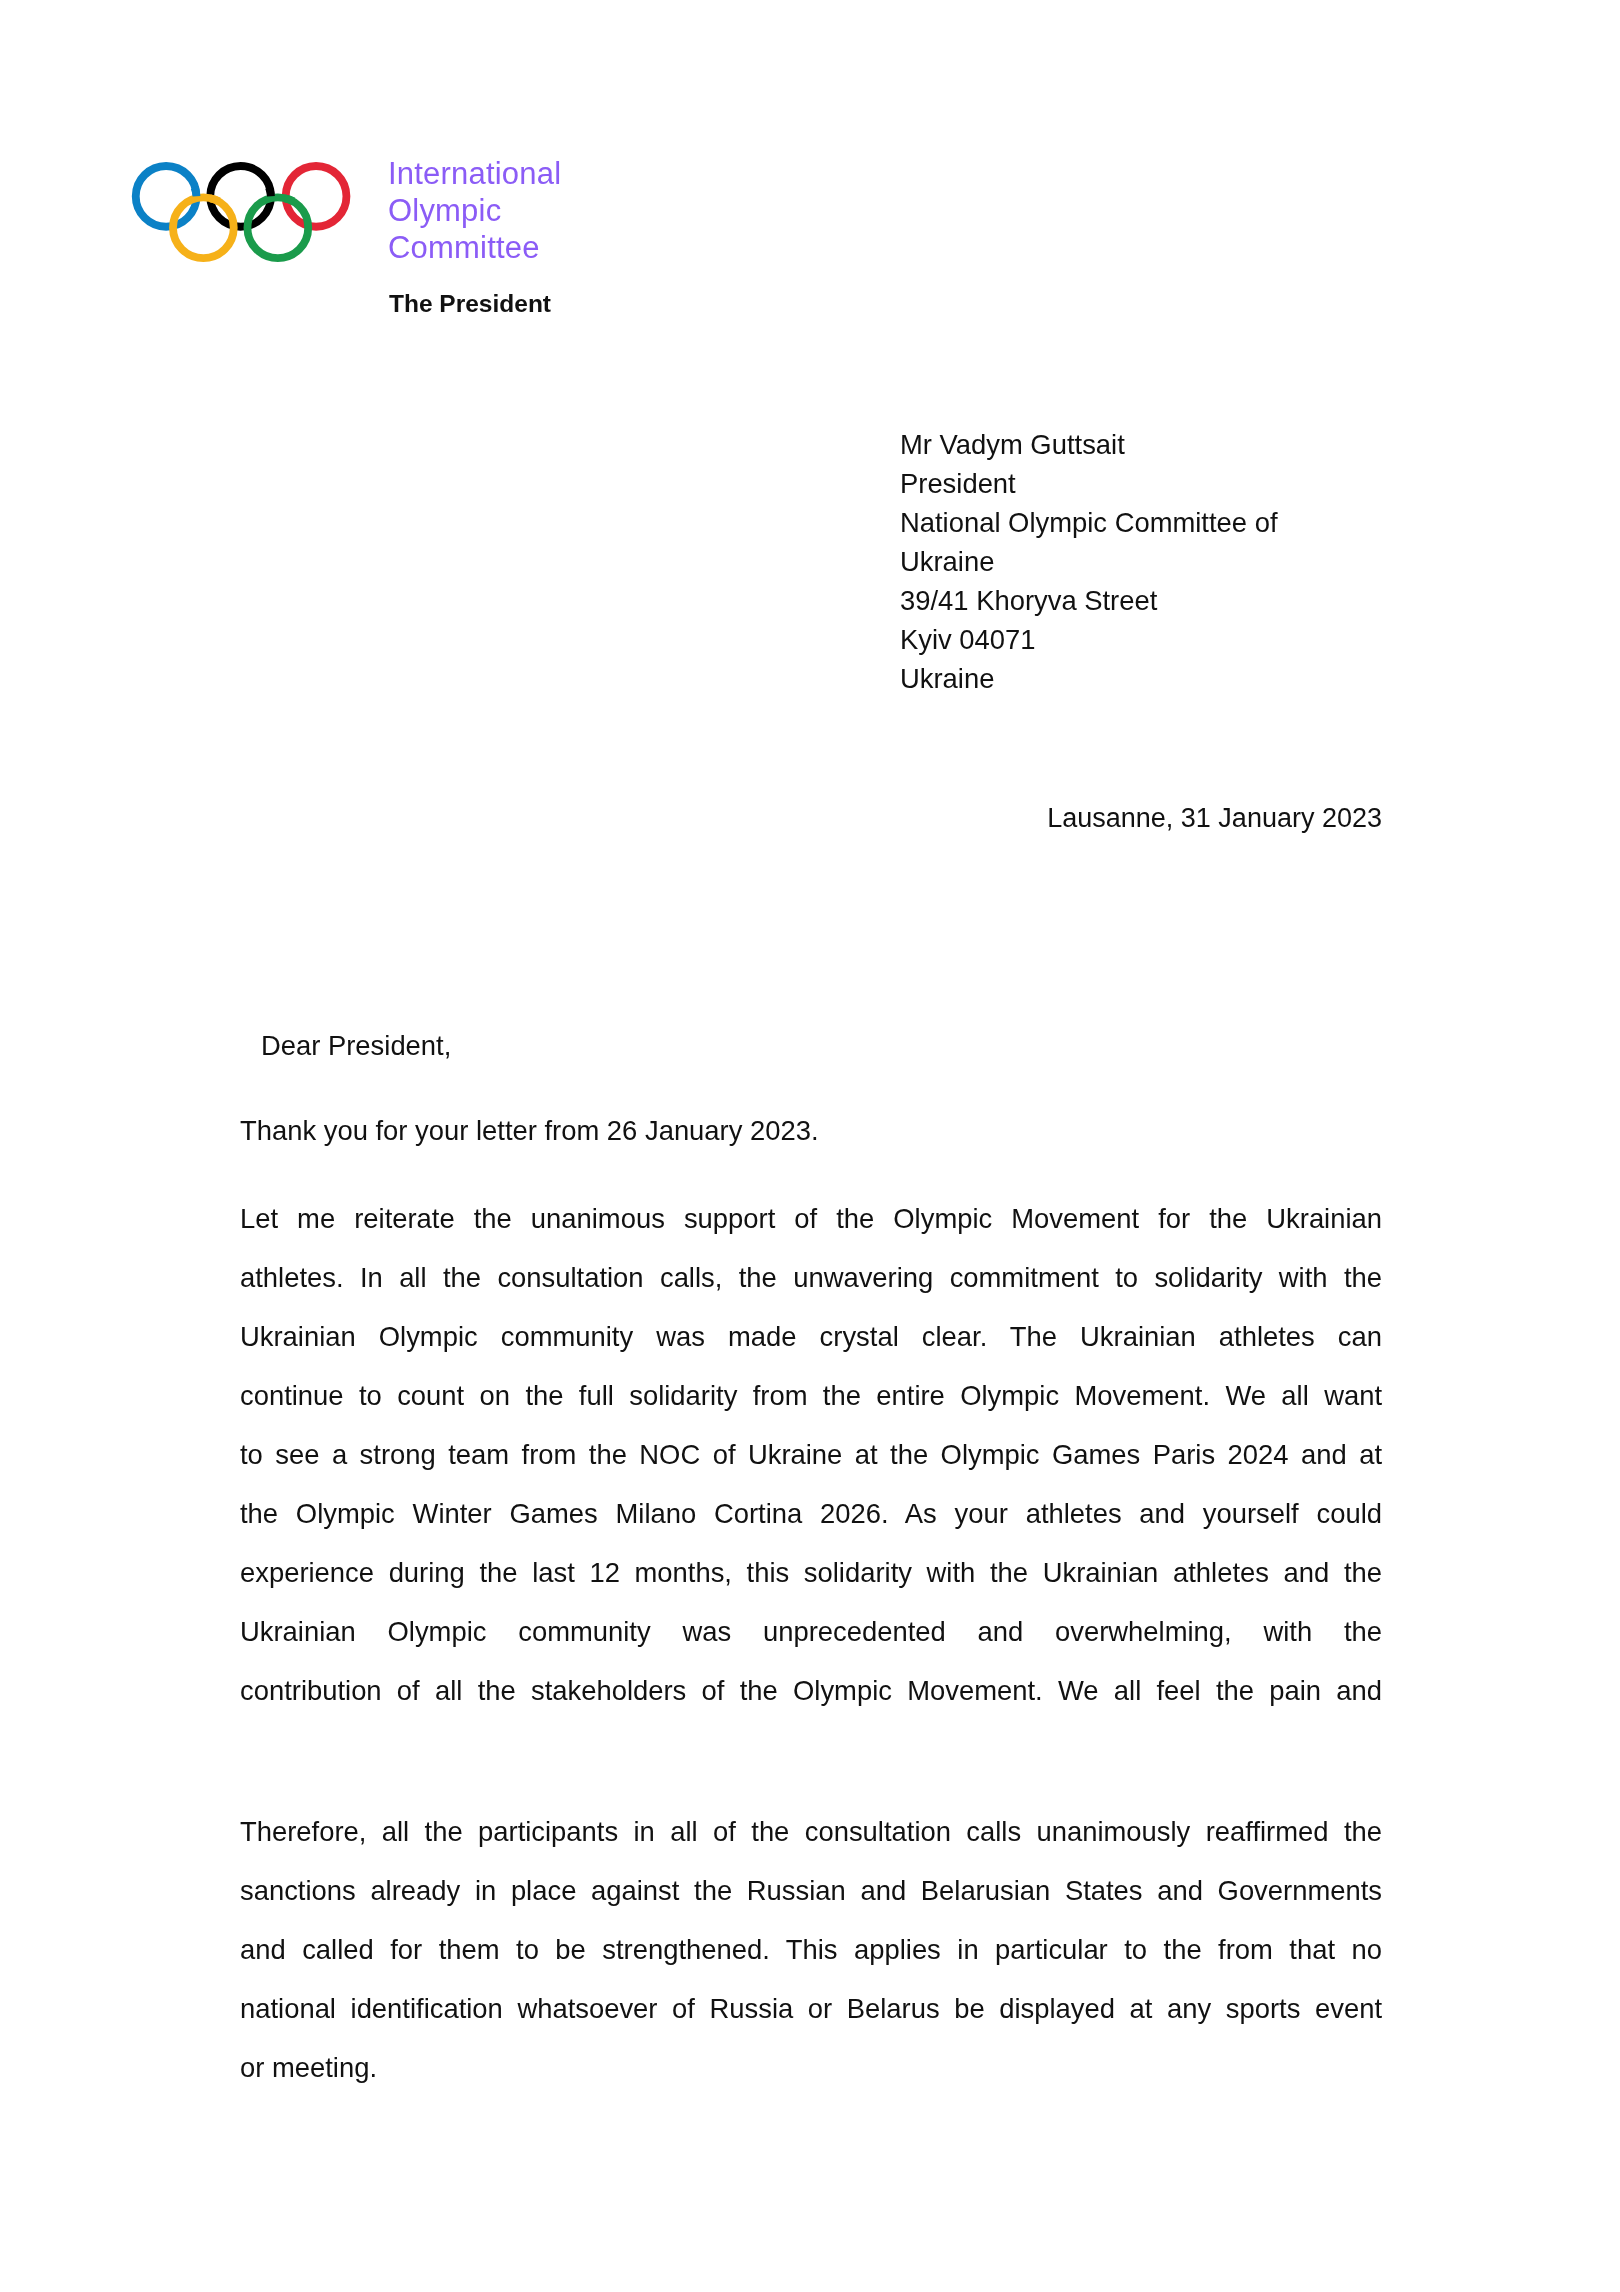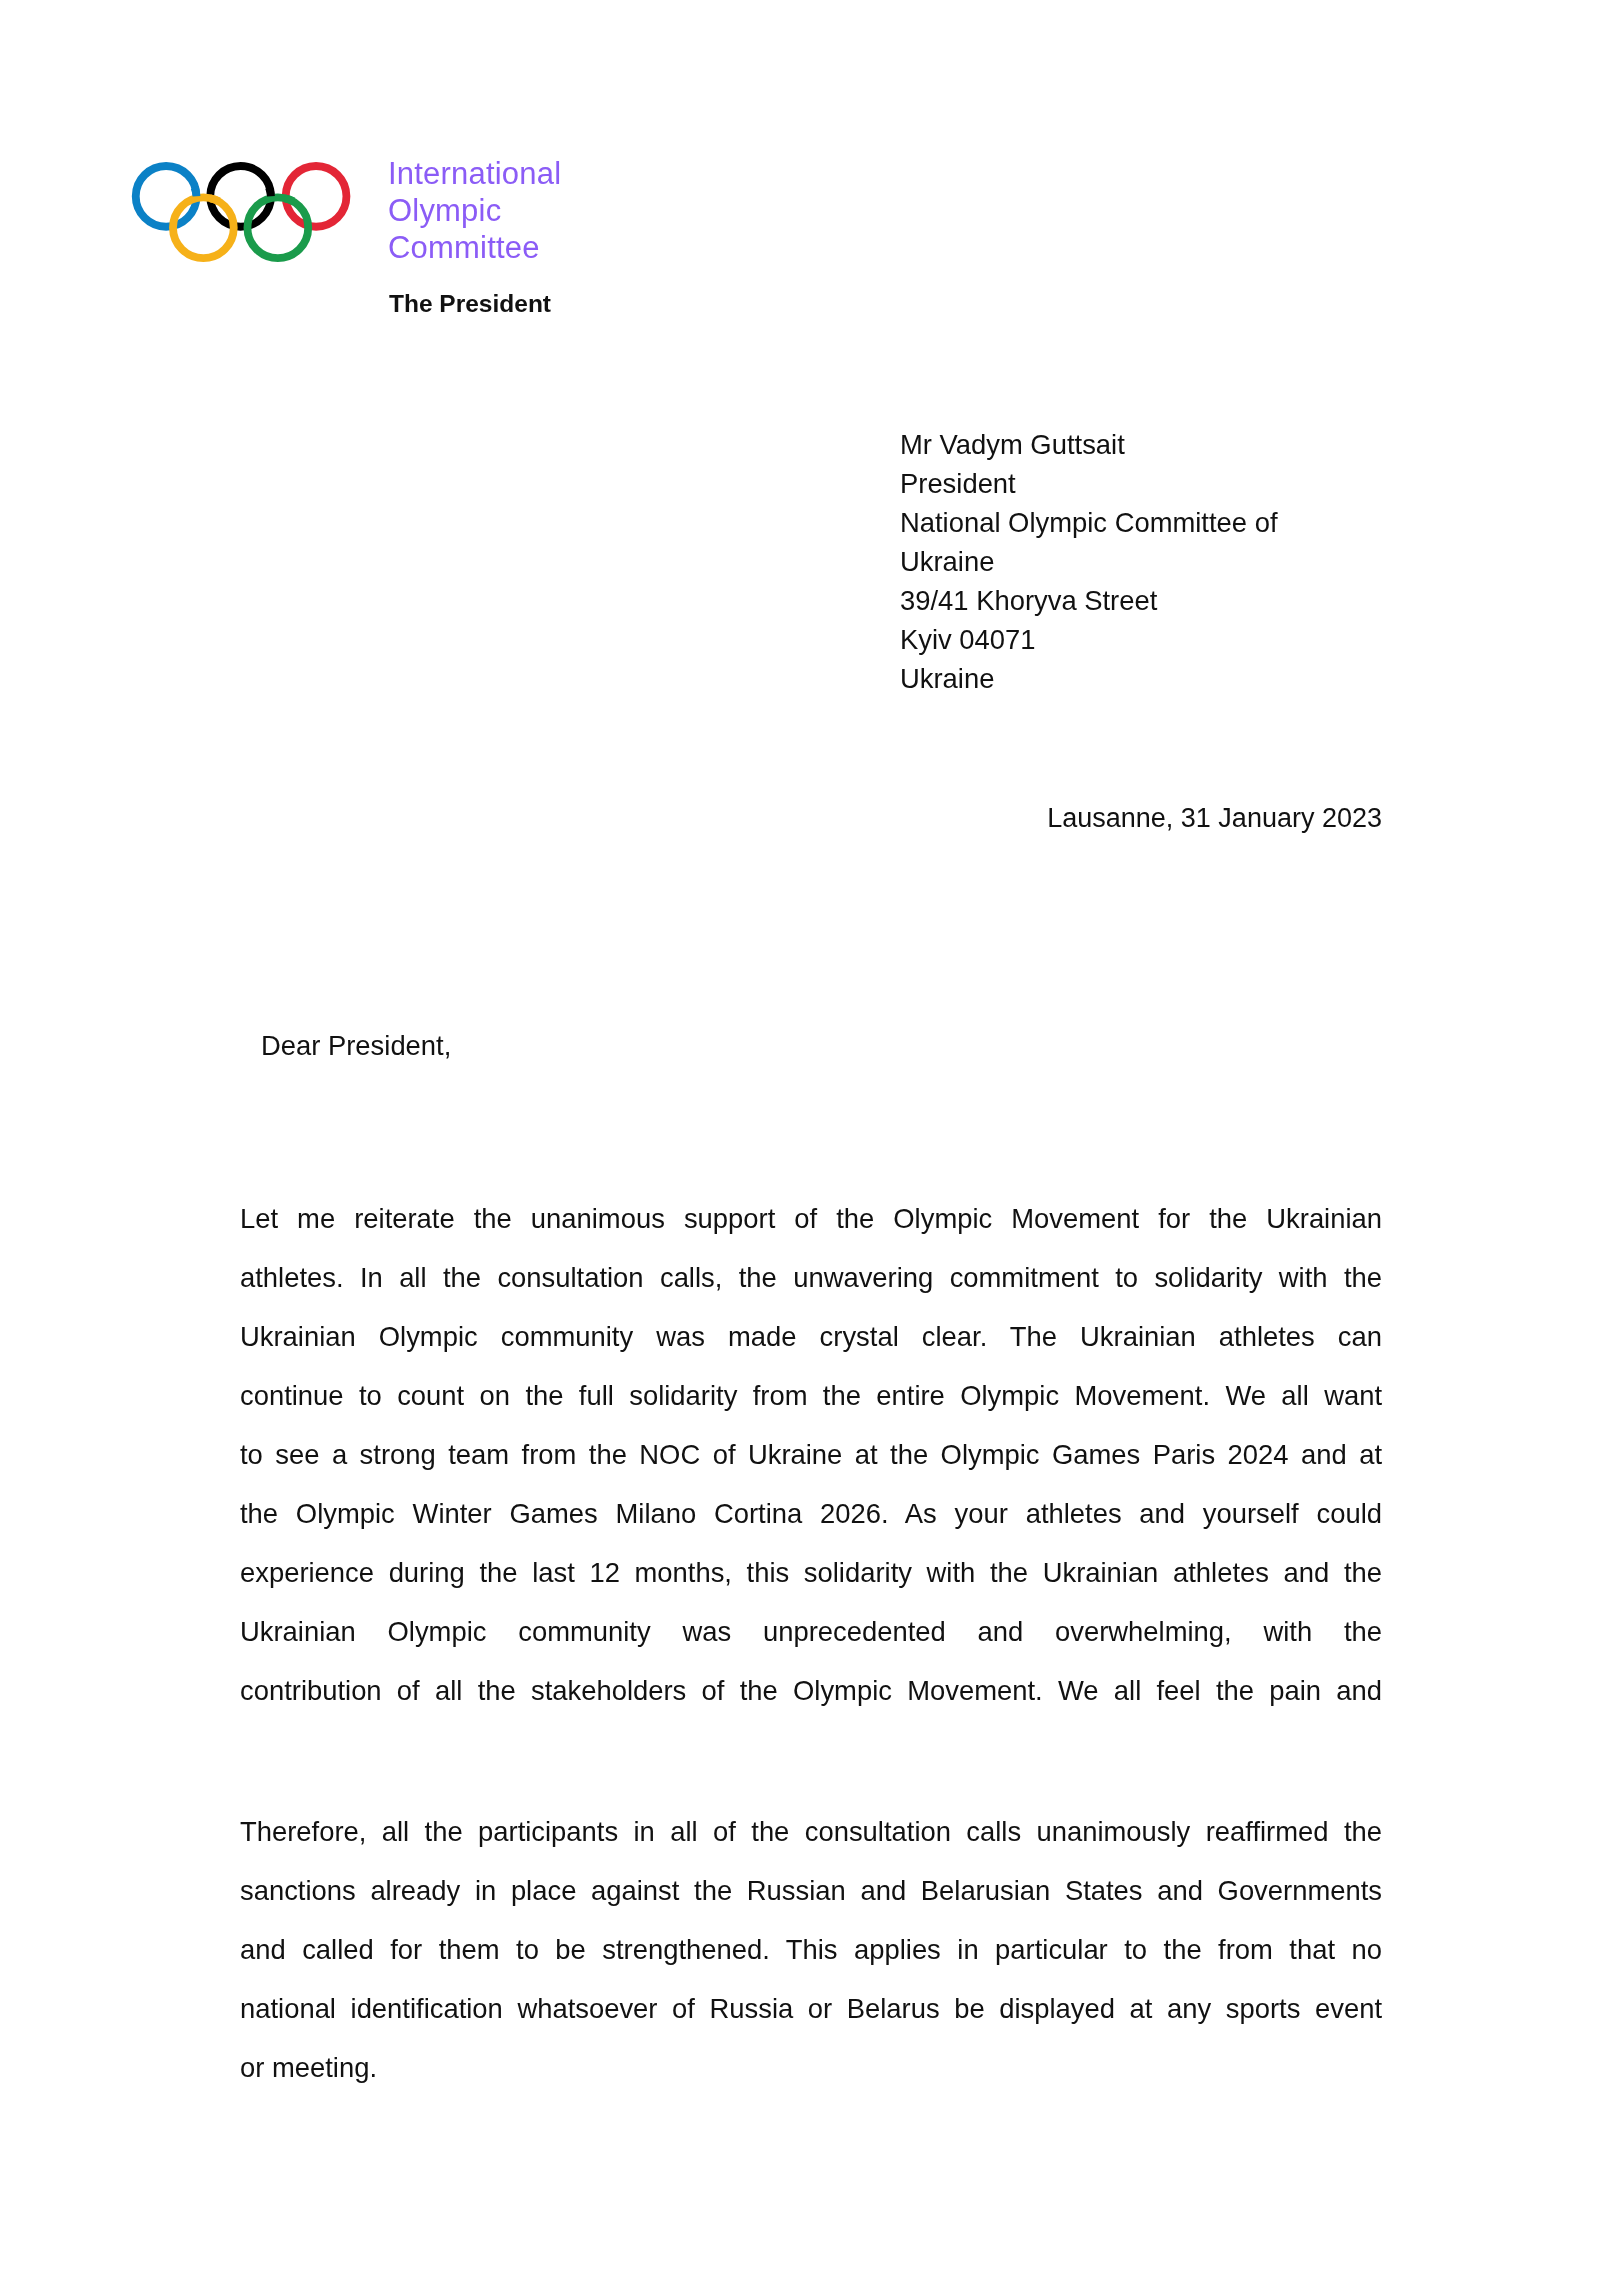--- a/index.html
+++ b/index.html
@@ -58,20 +58,21 @@
     <div>National Olympic Committee of</div>
     <div>Ukraine</div>
     <div>39/41 Khoryva Street</div>
     <div>Kyiv 04071</div>
     <div>Ukraine</div>
   </div>
 
   <div class="date">Lausanne, 31 January 2023</div>
 
   <div class="salutation">Dear President,</div>
+  <div class="intro">Thank you for your letter from 26 January 2023.</div>
 
   <div class="para" style="top:1189px;">
     <span class="line">
         <span class="line-inner">Let me reiterate the unanimous support of the Olympic Movement for the Ukrainian</span>
       </span>
     <span class="line">
         <span class="line-inner">athletes. In all the consultation calls, the unwavering commitment to solidarity with the</span>
       </span>
     <span class="line">
         <span class="line-inner">Ukrainian Olympic community was made crystal clear. The Ukrainian athletes can</span>

